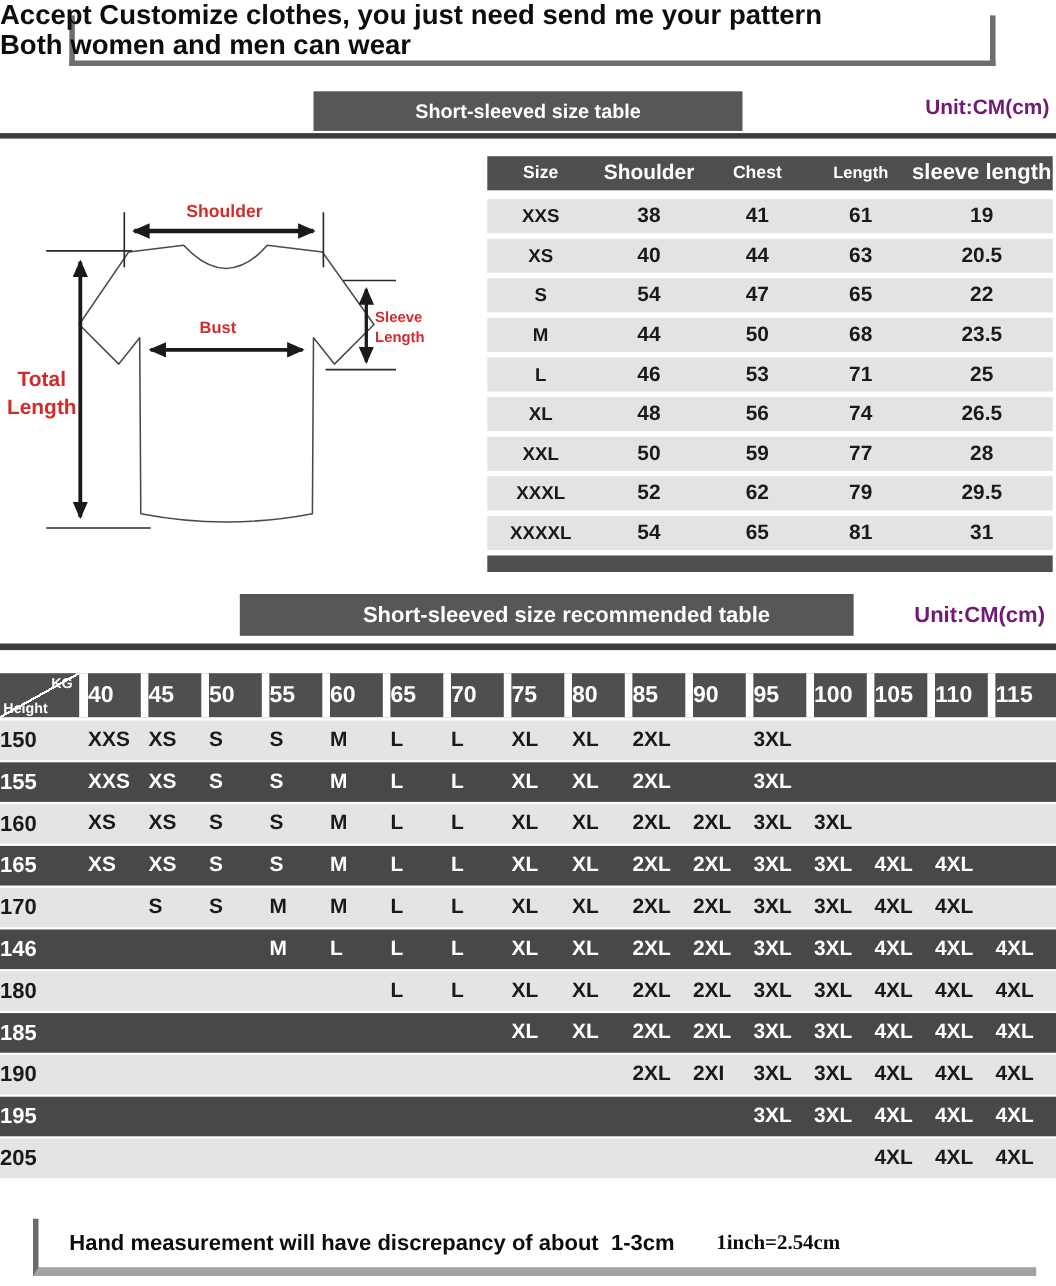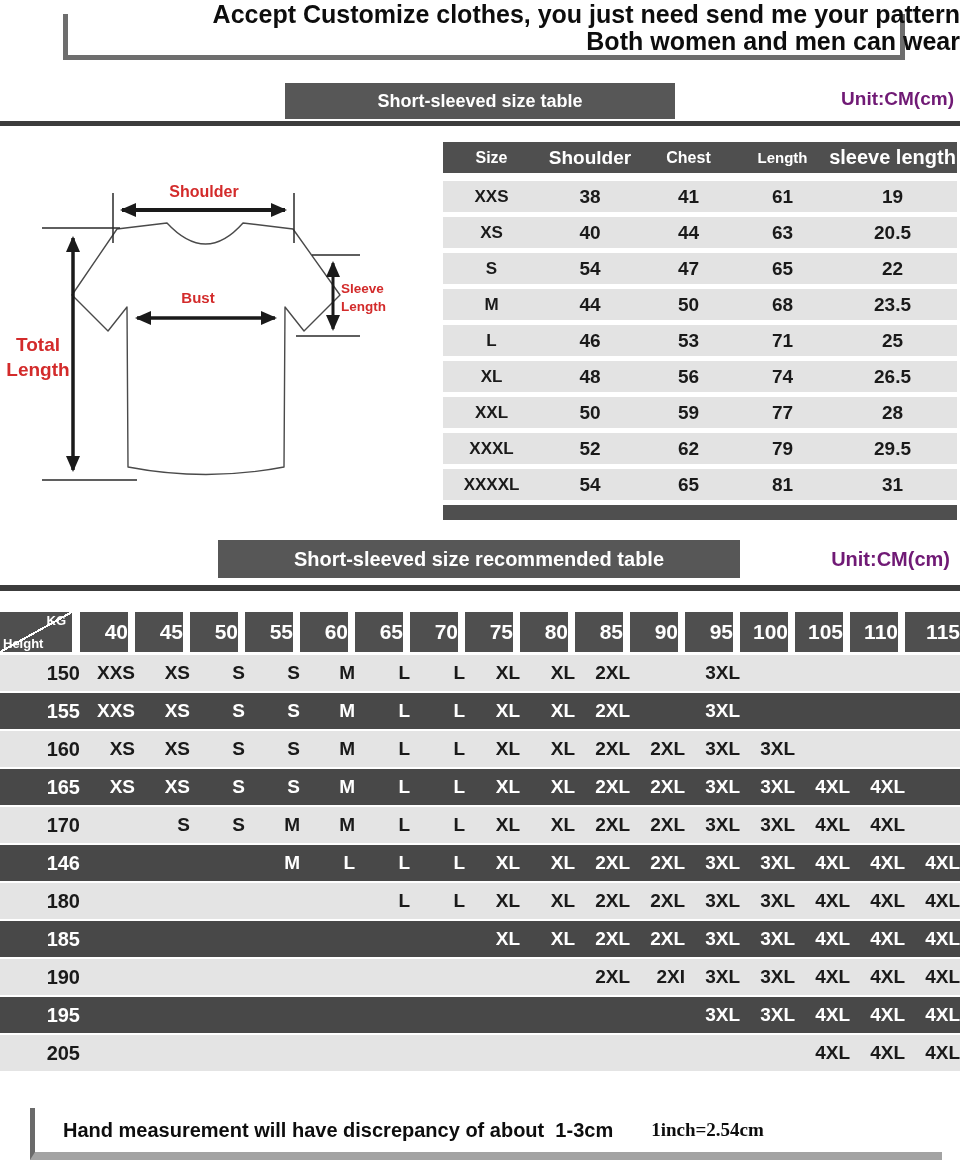--- a/index.html
+++ b/index.html
@@ -1,30 +1,30 @@
 <!DOCTYPE html>
 <html><head>
 <meta charset="utf-8">
 <style>
   html,body{margin:0;padding:0;background:#fff;}
   .page{position:relative;width:960px;height:1169px;background:#fff;overflow:hidden;
         font-family:"Liberation Sans",sans-serif;color:#111;}
 
   
-  .title-line{position:absolute;left:0;width:100%;text-align:right;
+  .title-line{position:absolute;left:0;width:100%;text-align:left;
               font-weight:bold;font-size:25px;color:#0d0d0d;white-space:nowrap;}
   #title1{top:0px;}
   #title2{top:27px;}
   .title-border{position:absolute;left:63px;top:14px;width:842px;height:46px;box-sizing:border-box;
                 border-left:5px solid #6e6e6e;border-right:5px solid #6e6e6e;border-bottom:5px solid #6e6e6e;}
 
   
   .sec-box{position:absolute;background:#575757;color:#fff;font-weight:bold;text-align:center;}
   #sec1-box{left:285px;top:83px;width:390px;height:36px;font-size:18px;line-height:36px;}
-  #sec2-box{left:218px;top:540px;width:522px;height:38px;font-size:20px;line-height:38px;}
+  #sec2-box{left:218px;top:540px;width:522px;height:38px;font-size:20px;line-height:38px;padding-left:36px;}
   .unit{position:absolute;font-weight:bold;color:#701a75;white-space:nowrap;}
   #unit1{top:88px;right:6px;font-size:19px;}
   #unit2{top:548px;right:10px;font-size:20px;}
   .rule{position:absolute;left:0;width:960px;background:#3c3c3c;}
   #rule1{top:121px;height:5px;}
   #rule2{top:585px;height:6px;}
 
   
   #diagram{position:absolute;left:0;top:133px;}
   .dlabel{fill:#d32b2b;font-weight:bold;font-family:"Liberation Sans",sans-serif;}
@@ -37,21 +37,21 @@
   .st-head div:nth-child(2){font-size:19px;}
   .st-head div:nth-child(3){font-size:16px;}
   .st-head div:nth-child(4){font-size:15px;}
   .st-head div:nth-child(5){font-size:20px;}
   .st-data{background:#e3e3e3;height:31px;margin-bottom:5px;font-weight:bold;font-size:19px;color:#1a1a1a;}
   .st-data div:first-child{font-size:17px;}
   .st-footer{height:15px;background:#4f4f4f;}
 
   
   #rec-table{position:absolute;left:0;top:612px;width:960px;}
-  .rt-row{display:grid;grid-template-columns:80px repeat(16,55px);align-items:center;text-align:right;}
+  .rt-row{display:grid;grid-template-columns:80px repeat(16,55px);align-items:center;text-align:left;}
   .rt-head{height:40px;margin-bottom:3px;}
   .rt-head .wcell{background:#4f4f4f;color:#fff;font-weight:bold;font-size:21px;height:40px;line-height:40px;
                   border-right:7px solid #fff;box-sizing:border-box;}
   .rt-head .wcell:last-child{border-right:none;}
   .corner{position:relative;height:40px;box-sizing:border-box;border-right:8px solid #fff;background-color:#4f4f4f;
           background-image:linear-gradient(to bottom right,transparent calc(50% - 1px),#fff calc(50% - 1px),#fff calc(50% + 1px),transparent calc(50% + 1px));}
   .corner .kg{position:absolute;top:1px;right:6px;color:#fff;font-weight:bold;font-size:13px;}
   .corner .hgt{position:absolute;bottom:1px;left:3px;color:#fff;font-weight:bold;font-size:13px;}
   .rt-data{height:36px;margin-bottom:2px;font-weight:bold;font-size:19px;}
   .rt-light{background:#e4e4e4;color:#1a1a1a;}

